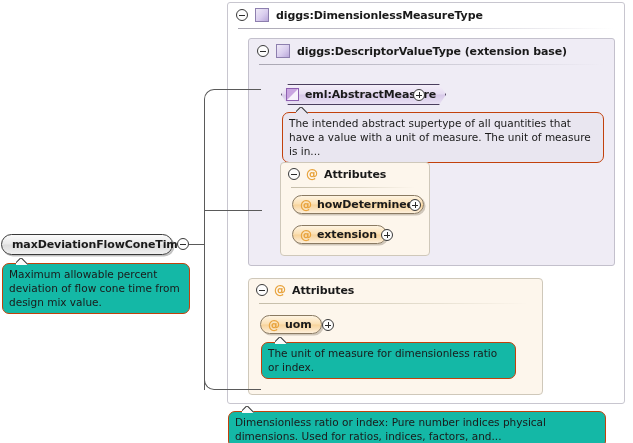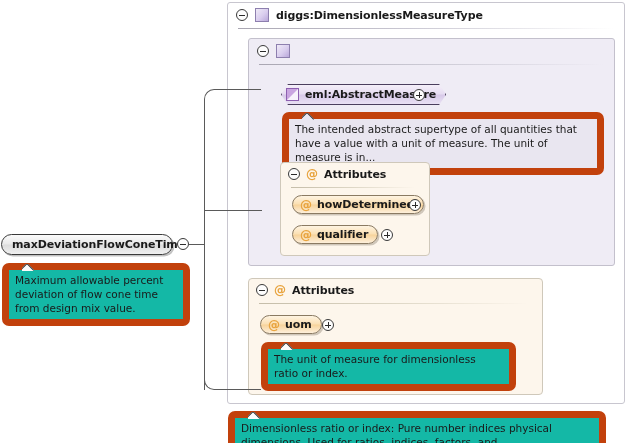--- a/index.html
+++ b/index.html
@@ -121,21 +121,21 @@
     background: #fdf6ec;
   }
   .attr-box-div {
     position: absolute; left: 10px; right: 14px; height: 1px;
     background: linear-gradient(to right, #c5bda9 0%, #ded7c6 50%, rgba(253,246,236,0) 100%);
   }
 
   
   .callout {
     position: absolute;
-    border: 7px solid #c2410c;
+    border: 1px solid #c2410c;
     border-radius: 7px;
     padding: 3px 6px 4px 6px;
     font-size: 10.5px; line-height: 14px;
     color: #1a1a1a;
   }
   .callout.lav { background: #e9e6f0; }
   .callout.wht { background: #14b8a6; }
   .callout .notch {
     position: absolute; top: -6px; left: 13px;
     width: 12px; height: 7px; overflow: hidden;
@@ -173,20 +173,21 @@
       <span class="ct-icon"></span>
       <span class="lbl">diggs:DimensionlessMeasureType</span>
     </div>
     <div class="panel-div" style="top:25px;"></div>
 
     <div class="panel tinted" style="left:20px; top:35px; width:367px; height:228px;">
 
       <div class="panel-head" style="padding-left:8px; gap:7px;">
         <span class="toggle"></span>
         <span class="ct-icon"></span>
+        <span class="lbl">diggs:DescriptorValueType (extension base)</span>
       </div>
       <div class="panel-div" style="top:25px;"></div>
 
       <div class="node-abs" style="left:32px; top:45px;">
         <span class="abs-icon"></span>
         <span class="lbl">eml:AbstractMeasure</span>
       </div>
       <span class="toggle plus" style="position:absolute; left:164px; top:50px;"></span>
 
       <div class="callout lav" style="left:33px; top:73px; width:322px;">
@@ -203,21 +204,21 @@
         <div class="attr-box-div" style="top:24px;"></div>
 
         <div class="node-attr" style="left:11px; top:32px;">
           <span class="at">@</span>
           <span class="lbl">howDetermined</span>
         </div>
         <span class="toggle plus" style="position:absolute; left:128px; top:36px;"></span>
 
         <div class="node-attr" style="left:11px; top:62px;">
           <span class="at">@</span>
-          <span class="lbl">qualifier</span>
+          <span class="lbl">extension</span>
         </div>
         <span class="toggle plus" style="position:absolute; left:100px; top:66px;"></span>
       </div>
     </div>
 
     <div class="attr-box" style="left:20px; top:275px; width:295px; height:117px;">
       <div class="panel-head" style="height:22px; padding-left:7px; gap:6px;">
         <span class="toggle"></span>
         <span class="at">@</span>
         <span class="lbl">Attributes</span>

